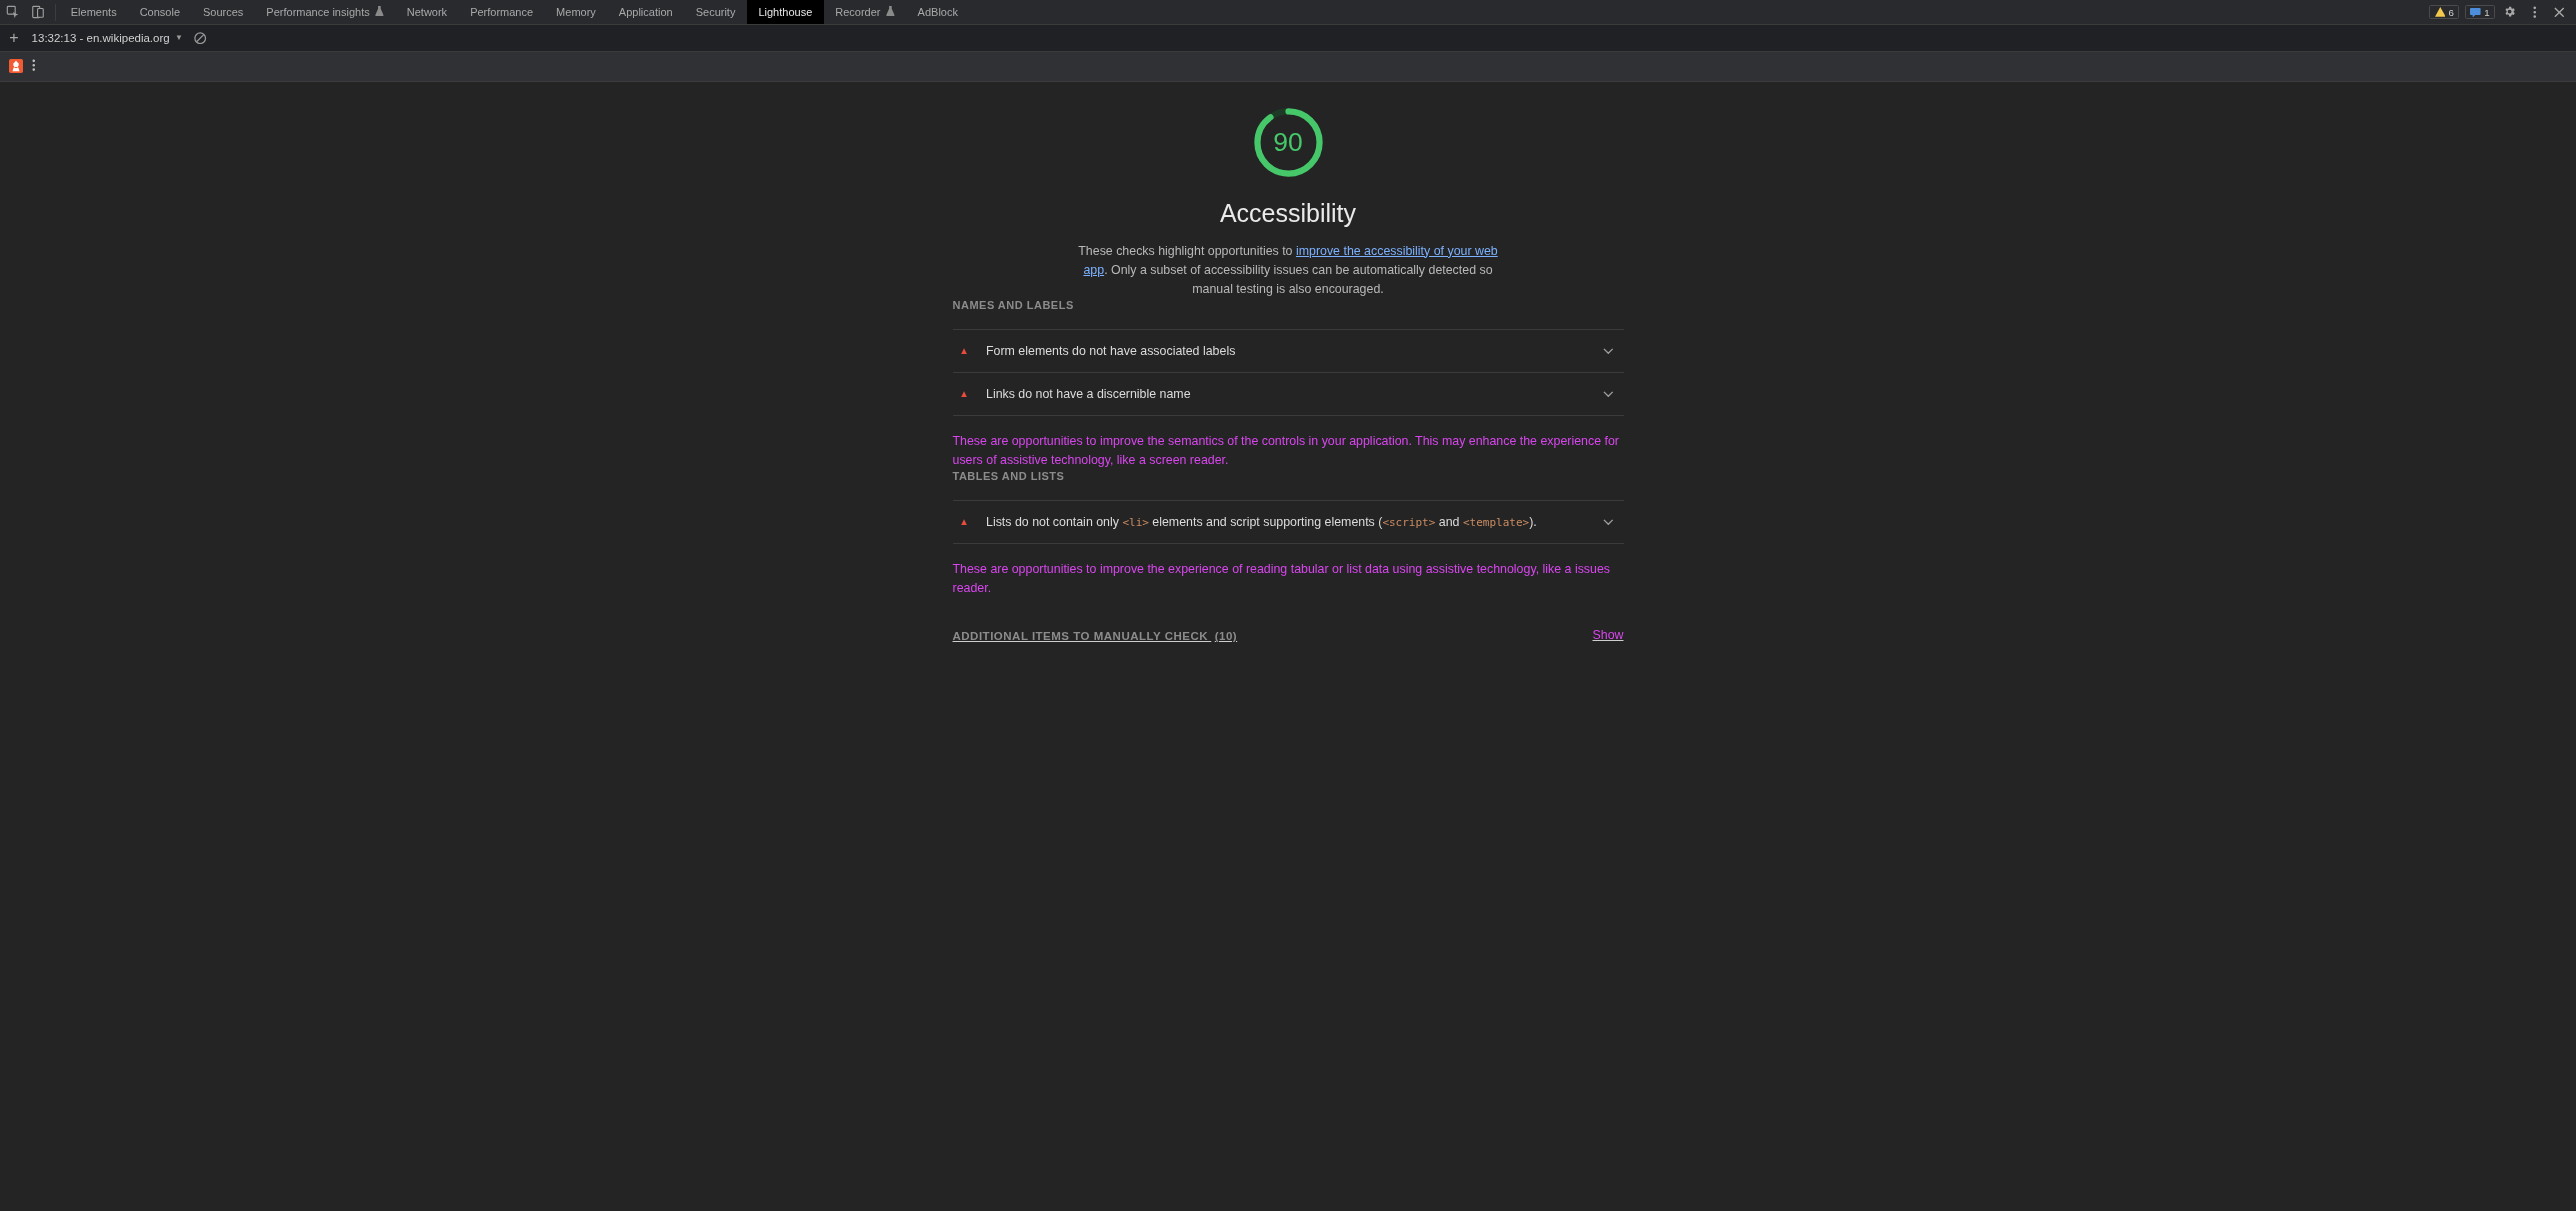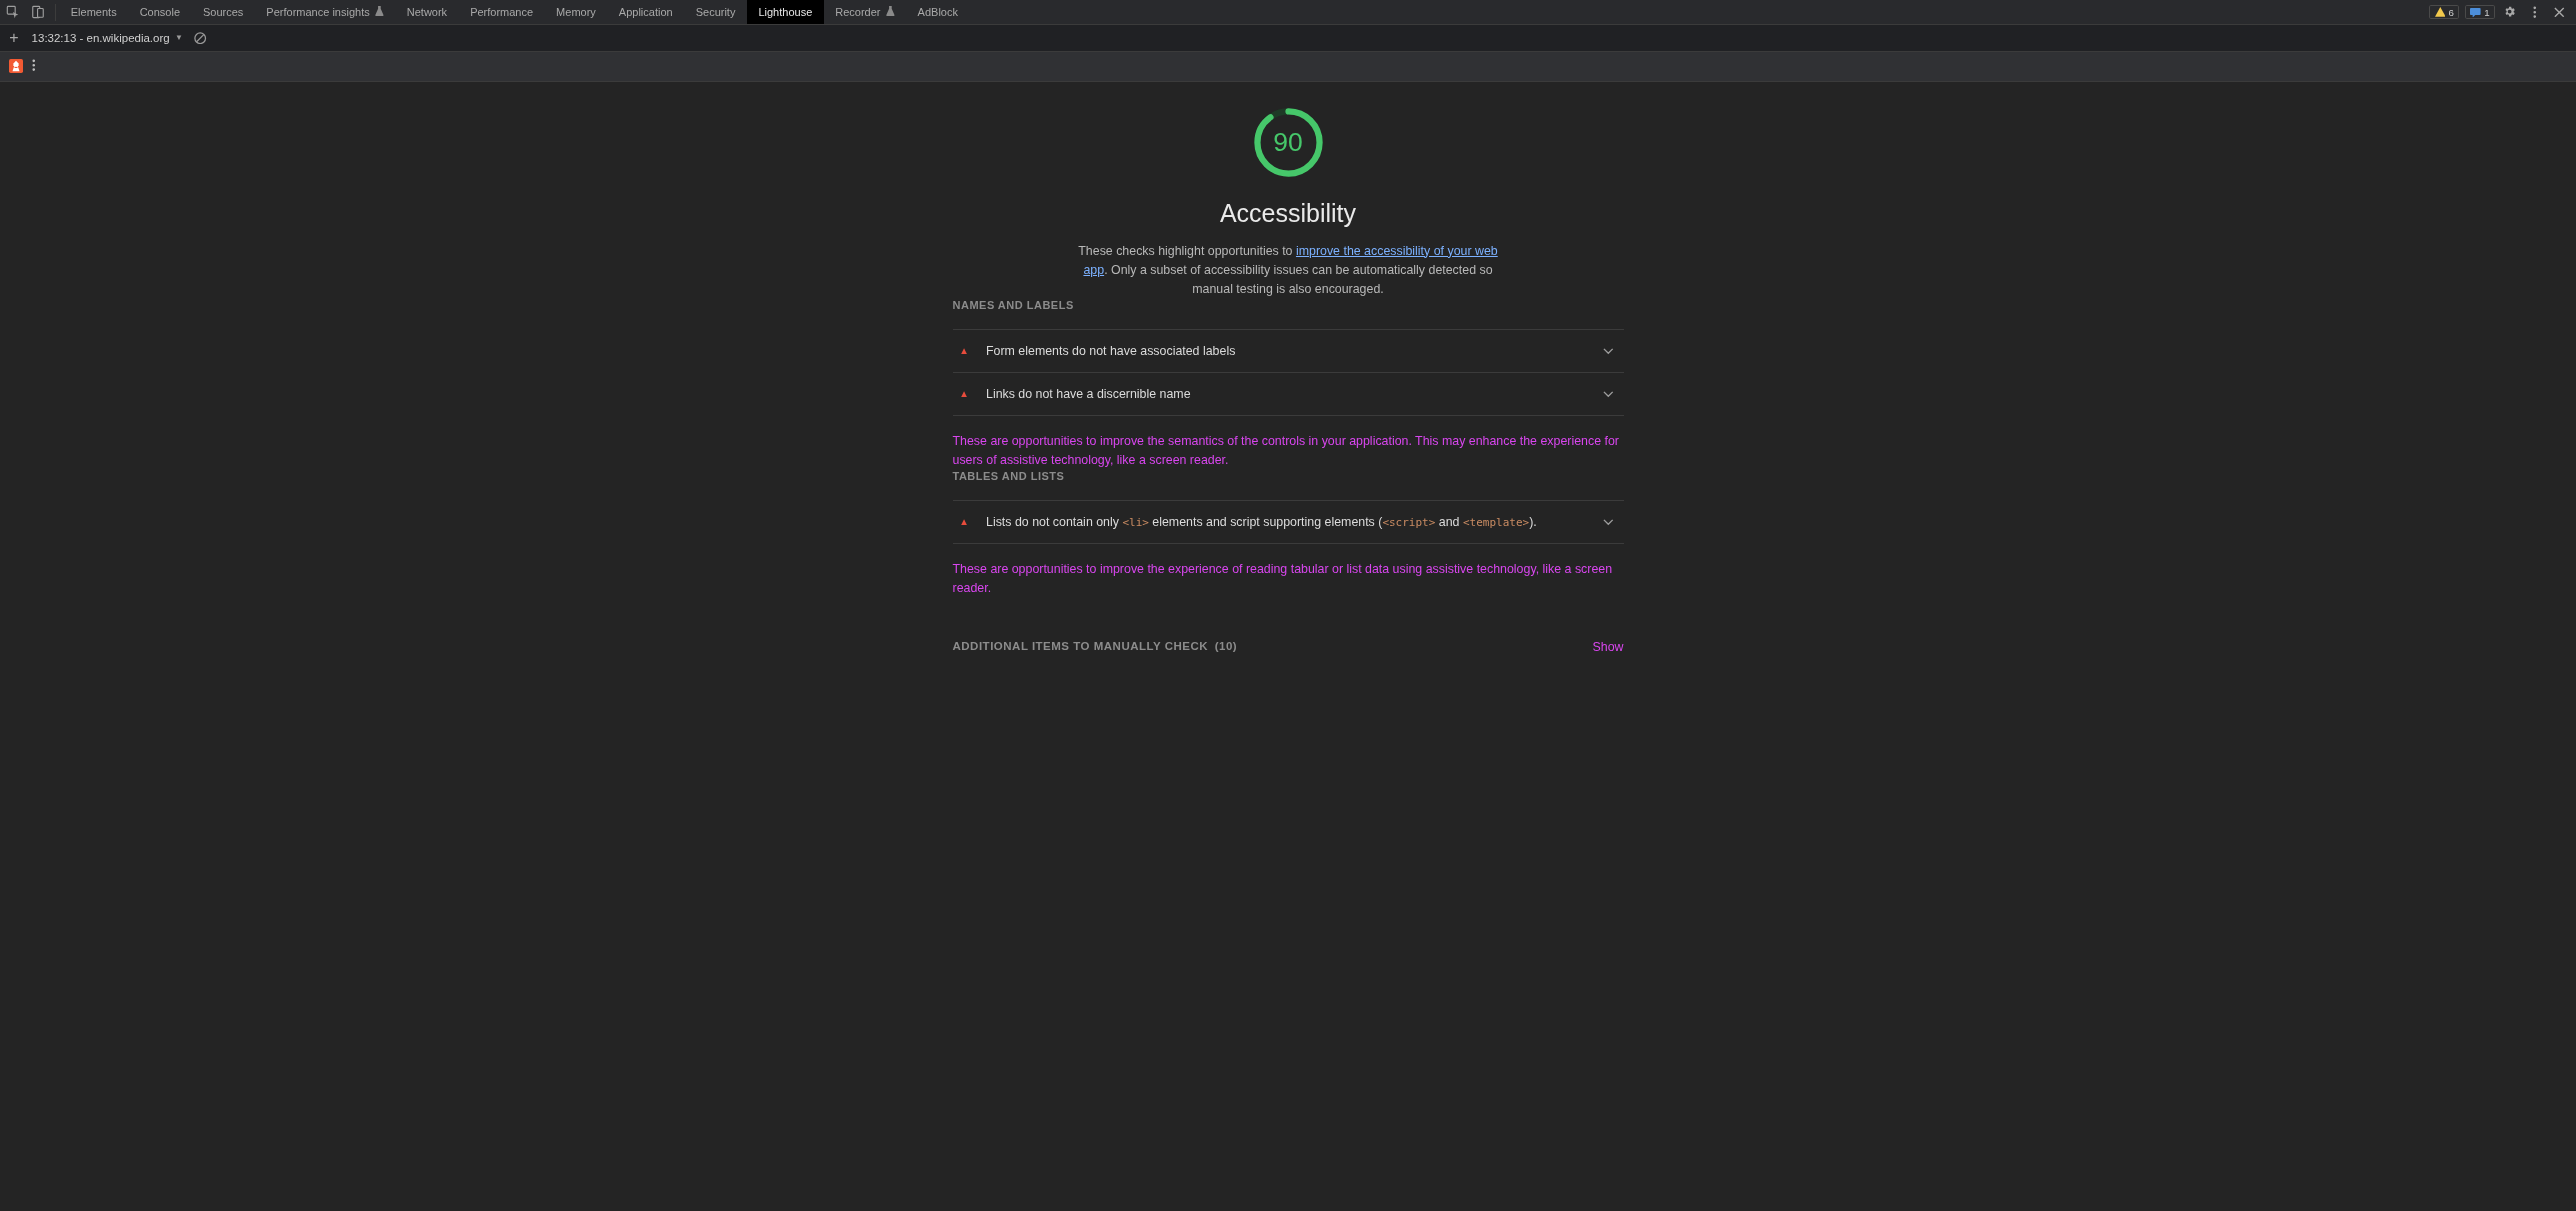--- a/index.html
+++ b/index.html
@@ -138,22 +138,23 @@
   .audit .label code {
     font-family: ui-monospace, Menlo, monospace;
     color:#c98b62; font-size:11px;
   }
   .audit .chevron { color:#9d9d9d; width:16px;text-align:center;}
   .audit-list { margin-top:17.7px; }
   .group-note {
     color:#d946ef; font-size:12.4px; line-height:1.55; margin-top:16px;
   }
   .manual-row {
-    display:flex; align-items:flex-start; justify-content:space-between;
-    margin-top:42px;
+    display:flex; align-items:flex-end; justify-content:space-between;
+    margin-top:30px;
+    text-decoration:underline;
   }
   .manual-row .count { color:#8c8c8c; }
   .manual-row .show { color:#d946ef; font-size:12.4px; cursor:pointer;}
   .section-title-inline {
     font-size:11.5px; letter-spacing:0.5px; color:#8c8c8c; font-weight:600;
     text-transform:uppercase;
   }
 </style>
 </head>
 <body>
@@ -315,21 +316,21 @@
         <span class="label">
           <span>Lists do not contain only </span><code>&lt;li&gt;</code><span> elements and script supporting elements (</span><code>&lt;script&gt;</code><span> and </span><code>&lt;template&gt;</code><span>).</span>
         </span>
         <span class="chevron">
           <svg width="10.6" height="7" viewBox="0 0 12 8" fill="none" stroke="currentColor" stroke-width="1.6">
               <path d="M1 1 L6 6 L11 1"></path>
             </svg>
         </span>
       </div>
     </div>
-    <div class="group-note">These are opportunities to improve the experience of reading tabular or list data using assistive technology, like a screen reader.</div>
+    <div class="group-note">These are opportunities to improve the experience of reading tabular or list data using assistive technology, like a issues reader.</div>
 
     <div class="manual-row">
       <div>
         <span class="section-title-inline">ADDITIONAL ITEMS TO MANUALLY CHECK</span>
         <span class="section-title-inline count" style="margin-left:3.5px;">(10)</span>
       </div>
       <span class="show">Show</span>
     </div>
 
   </div>

